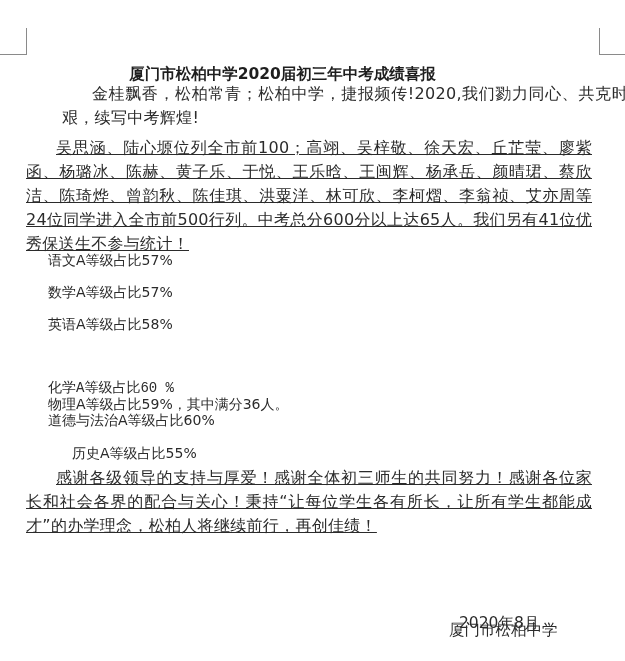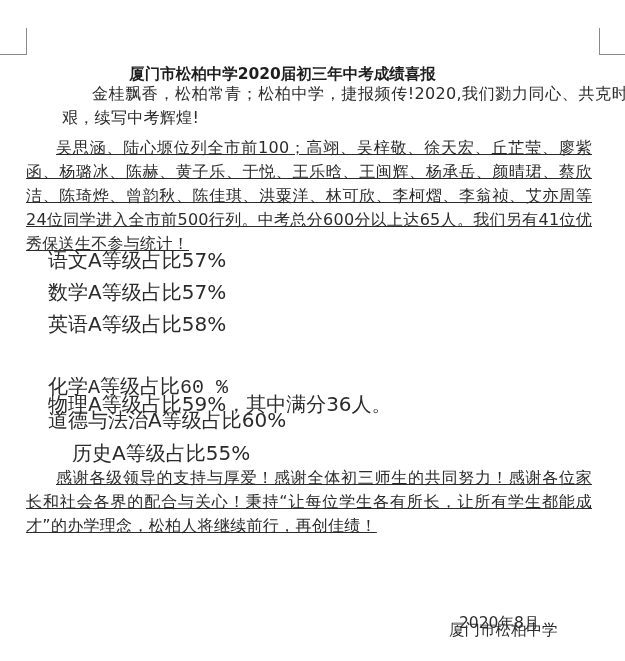--- a/index.html
+++ b/index.html
@@ -52,21 +52,21 @@
       text-indent: 30px;
       letter-spacing: 0.3px;
       text-align: justify;
     }
     .p1 { top: 82px; margin-left: 36px; }
     .p2 { top: 136px; text-decoration: underline; }
     .p5 { top: 466px; text-decoration: underline; }
     .subject {
       position: absolute;
       left: 48px;
-      font-size: 20px;
+      font-size: 14px;
       line-height: 22px;
       white-space: nowrap;
     }
     .signature {
       position: absolute;
       left: 449px;
       top: 580px;
       font-size: 15.5px;
       white-space: nowrap;
       margin-top: 40px;

